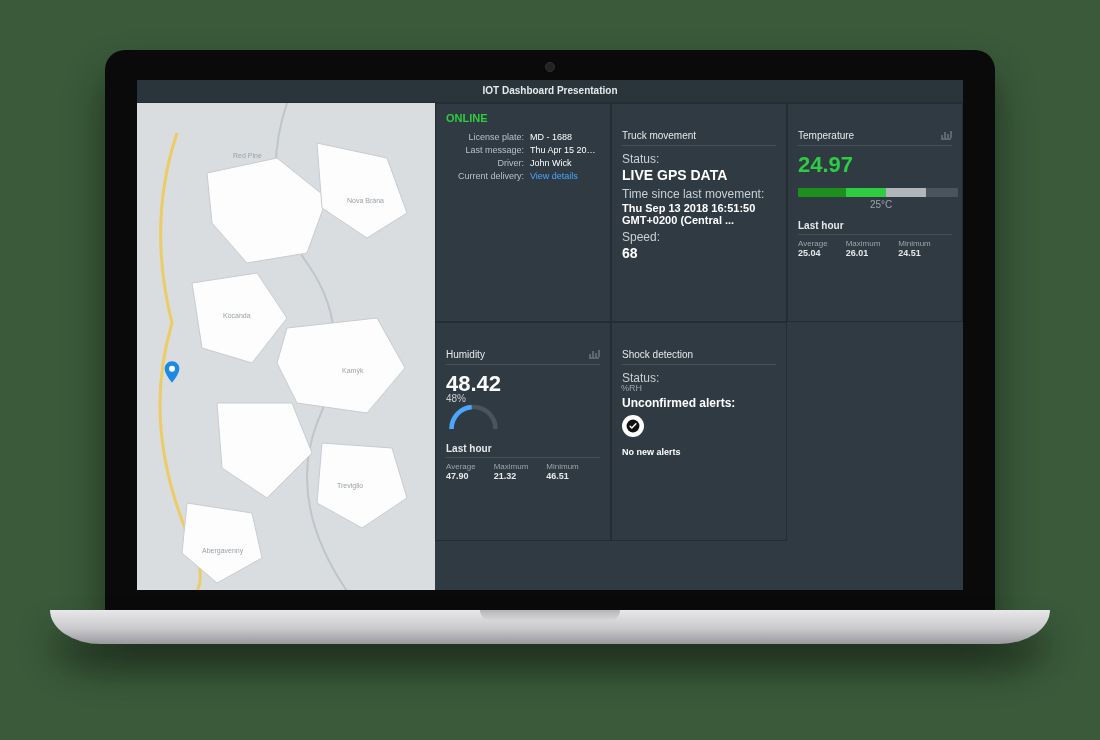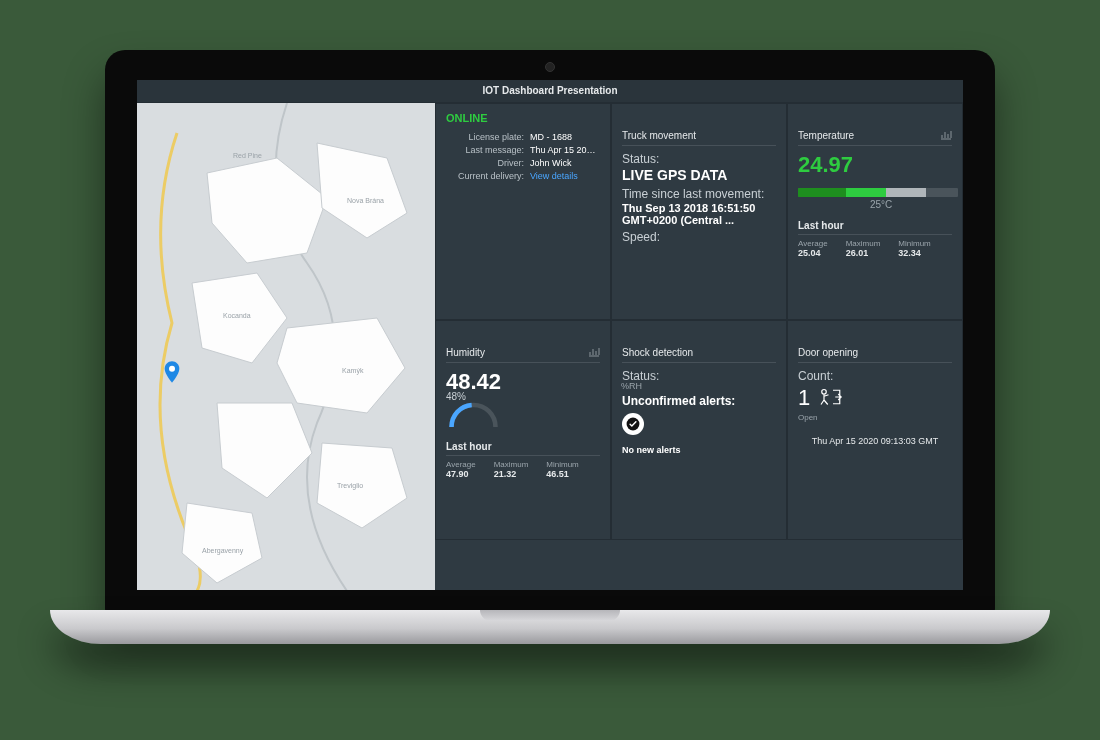--- a/index.html
+++ b/index.html
@@ -114,40 +114,41 @@
               </div>
           </div>
 
           <div class="card">
             <h3>Truck movement</h3>
             <div class="bigtitle">Status:</div>
             <div class="bigval">LIVE GPS DATA</div>
             <div class="bigtitle">Time since last movement:</div>
             <div class="bigval" style="font-size:11px">Thu Sep 13 2018 16:51:50 GMT+0200 (Central ...</div>
             <div class="bigtitle">Speed:</div>
+            <div class="bigval">68</div>
           </div>
 
           <div class="card">
             <h3><span>Temperature</span>
               <span class="chart-ico"><svg width="12" height="10" viewBox="0 0 12 10">
                     <path d="M1 9h10M2 8V5M5 8V2M8 8V4M11 8V1" stroke="#c9d0d5" stroke-width="1" fill="none"></path>
                   </svg></span>
             </h3>
             <div><span class="temp-val">24.97</span><span class="unit">°C</span></div>
             <div class="bar">
                 <div class="seg1"></div>
                 <div class="seg2"></div>
                 <div class="seg3"></div>
               </div>
             <div class="bar-label">25°C</div>
             <div class="lasthour">Last hour</div>
             <div class="stats">
               <div><span>Average</span><b>25.04</b></div>
               <div><span>Maximum</span><b>26.01</b></div>
-              <div><span>Minimum</span><b>32.34</b></div>
+              <div><span>Minimum</span><b>24.51</b></div>
             </div>
           </div>
 
           <div class="card">
             <h3><span>Humidity</span>
               <span class="chart-ico"><svg width="12" height="10" viewBox="0 0 12 10">
                     <path d="M1 9h10M2 8V5M5 8V2M8 8V4M11 8V1" stroke="#c9d0d5" stroke-width="1" fill="none"></path>
                   </svg></span>
             </h3>
             <div><span class="hum-val">48.42</span><span class="unit">%RH</span></div>
@@ -173,36 +174,20 @@
             <div class="bigtitle" style="font-weight:600;color:#fff">Unconfirmed alerts:</div>
             <div class="alert-check">
               <svg viewBox="0 0 24 24">
                   <circle cx="12" cy="12" r="11" fill="#111"></circle>
                   <path d="M7 12.5l3 3 7-7.5" stroke="#fff" stroke-width="2.4" fill="none" stroke-linecap="round" stroke-linejoin="round"></path>
                 </svg>
             </div>
             <div class="subtle" style="margin-top:10px;font-size:9px;font-weight:600;color:#fff">No new alerts</div>
           </div>
 
-          <div class="card">
-            <h3>Door opening</h3>
-            <div class="bigtitle">Count:</div>
-            <div class="door-row">
-              <span class="count-big">1</span>
-              <span class="door-ico">
-                <svg viewBox="0 0 32 24">
-                    <circle cx="8" cy="5" r="3"></circle>
-                    <path d="M8 8v8M8 16l-4 6M8 16l5 6M8 11l6-2"></path>
-                    <path d="M20 3h9v18h-9M23 12h8M27 8l4 4-4 4"></path>
-                  </svg>
-              </span>
-            </div>
-            <div class="subtle">Open</div>
-            <div class="ts">Thu Apr 15 2020 09:13:03 GMT</div>
-          </div>
 
         </div>
       </div>
     </div>
   </div>
   <div class="base">
       <div class="notch"></div>
     </div>
 </div>
 

